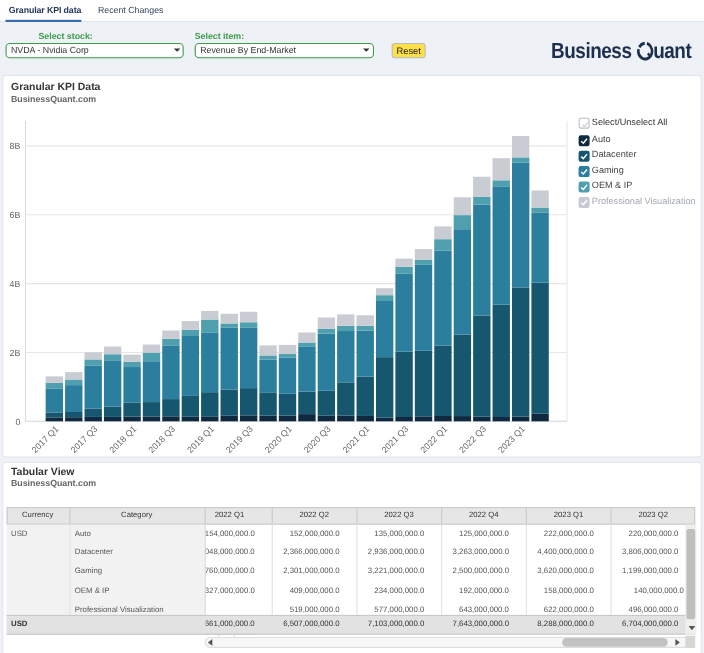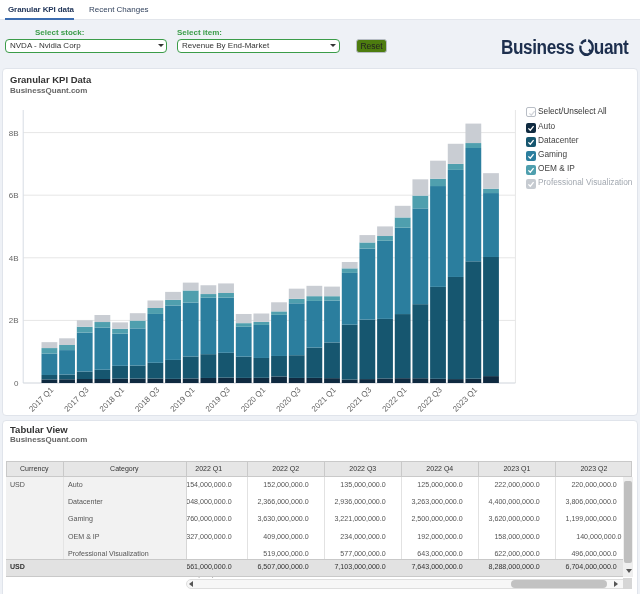--- a/index.html
+++ b/index.html
@@ -8,21 +8,21 @@
 .abs { position:absolute; }
 
 #tabbar { left:0; top:0; width:640px; height:20px; background:#fff; border-bottom:1px solid #e3e6ec; }
 .tab1 { left:8px; top:5px; font-size:8px; letter-spacing:-0.1px; font-weight:bold; color:#24385b; }
 .tab2 { left:89px; top:5px; font-size:8px; color:#33435e; }
 #tabline { left:5px; top:18px; width:69px; height:2px; background:#3b6cb0; }
 
 .glabel { font-size:8px; font-weight:bold; color:#3b9c49; }
 .selbox { height:14px; background:#fff; border:1px solid #3b9c49; border-radius:4px; font-size:8px; color:#333; line-height:12.5px; padding-left:4px; }
 .caret { width:0; height:0; border-left:3px solid transparent; border-right:3px solid transparent; border-top:3.5px solid #333; }
-#resetbtn { left:356px; top:39px; width:31px; height:14px; background:#4d7c0f; border:1px solid #b6bcc4; border-radius:3px; font-size:8.5px; color:#222; text-align:center; line-height:12px; }
+#resetbtn { left:356px; top:39px; width:31px; height:14px; background:#fde047; border:1px solid #b6bcc4; border-radius:3px; font-size:8.5px; color:#222; text-align:center; line-height:12px; }
 
 #logo { left:501px; top:36px; width:200px; height:20px; color:#1d2f4e; font-size:20px; font-weight:bold; letter-spacing:-0.5px; white-space:nowrap; transform:scaleX(0.86); transform-origin:left; }
 #qsvg { vertical-align:-2.5px; margin-left:5px; margin-right:-1px; }
 
 .panel { background:#fff; border:1px solid #e0e4eb; border-radius:4px; }
 #chartpanel { left:2px; top:67.5px; width:636px; height:348.5px; }
 #tablepanel { left:2px; top:420px; width:636px; height:200px; }
 .ptitle { font-size:9.5px; font-weight:bold; color:#333; }
 .psub { font-size:8px; font-weight:bold; color:#666; }
 .lgbox { position:absolute; width:10px; height:10px; border-radius:2px; }
@@ -296,21 +296,21 @@
 <div class="td" style="left:68px; top:494.2px; width:116px; height:17.2px;">Datacenter</div>
 <div class="td tdr" style="left:186.6px; top:494.2px; width:60.6px; height:17.2px; padding-right:15.6px;">2,048,000,000.0</div>
 <div class="td tdr" style="left:248.2px; top:494.2px; width:76.1px; height:17.2px; padding-right:15.6px;">2,366,000,000.0</div>
 <div class="td tdr" style="left:325.3px; top:494.2px; width:76.0px; height:17.2px; padding-right:15.6px;">2,936,000,000.0</div>
 <div class="td tdr" style="left:402.3px; top:494.2px; width:76.0px; height:17.2px; padding-right:15.6px;">3,263,000,000.0</div>
 <div class="td tdr" style="left:479.3px; top:494.2px; width:76.1px; height:17.2px; padding-right:15.6px;">4,400,000,000.0</div>
 <div class="td tdr" style="left:556.4px; top:494.2px; width:65.2px; height:17.2px; padding-right:4.8px;">3,806,000,000.0</div>
 <div class="td" style="left:10px; top:511.4px; width:50px; height:17.2px;"></div>
 <div class="td" style="left:68px; top:511.4px; width:116px; height:17.2px;">Gaming</div>
 <div class="td tdr" style="left:186.6px; top:511.4px; width:60.6px; height:17.2px; padding-right:15.6px;">3,760,000,000.0</div>
-<div class="td tdr" style="left:248.2px; top:511.4px; width:76.1px; height:17.2px; padding-right:15.6px;">3,630,000,000.0</div>
+<div class="td tdr" style="left:248.2px; top:511.4px; width:76.1px; height:17.2px; padding-right:15.6px;">2,301,000,000.0</div>
 <div class="td tdr" style="left:325.3px; top:511.4px; width:76.0px; height:17.2px; padding-right:15.6px;">3,221,000,000.0</div>
 <div class="td tdr" style="left:402.3px; top:511.4px; width:76.0px; height:17.2px; padding-right:15.6px;">2,500,000,000.0</div>
 <div class="td tdr" style="left:479.3px; top:511.4px; width:76.1px; height:17.2px; padding-right:15.6px;">3,620,000,000.0</div>
 <div class="td tdr" style="left:556.4px; top:511.4px; width:65.2px; height:17.2px; padding-right:4.8px;">1,199,000,000.0</div>
 <div class="td" style="left:10px; top:528.6px; width:50px; height:17.2px;"></div>
 <div class="td" style="left:68px; top:528.6px; width:116px; height:17.2px;">OEM &amp; IP</div>
 <div class="td tdr" style="left:186.6px; top:528.6px; width:60.6px; height:17.2px; padding-right:15.6px;">327,000,000.0</div>
 <div class="td tdr" style="left:248.2px; top:528.6px; width:76.1px; height:17.2px; padding-right:15.6px;">409,000,000.0</div>
 <div class="td tdr" style="left:325.3px; top:528.6px; width:76.0px; height:17.2px; padding-right:15.6px;">234,000,000.0</div>
 <div class="td tdr" style="left:402.3px; top:528.6px; width:76.0px; height:17.2px; padding-right:15.6px;">192,000,000.0</div>

